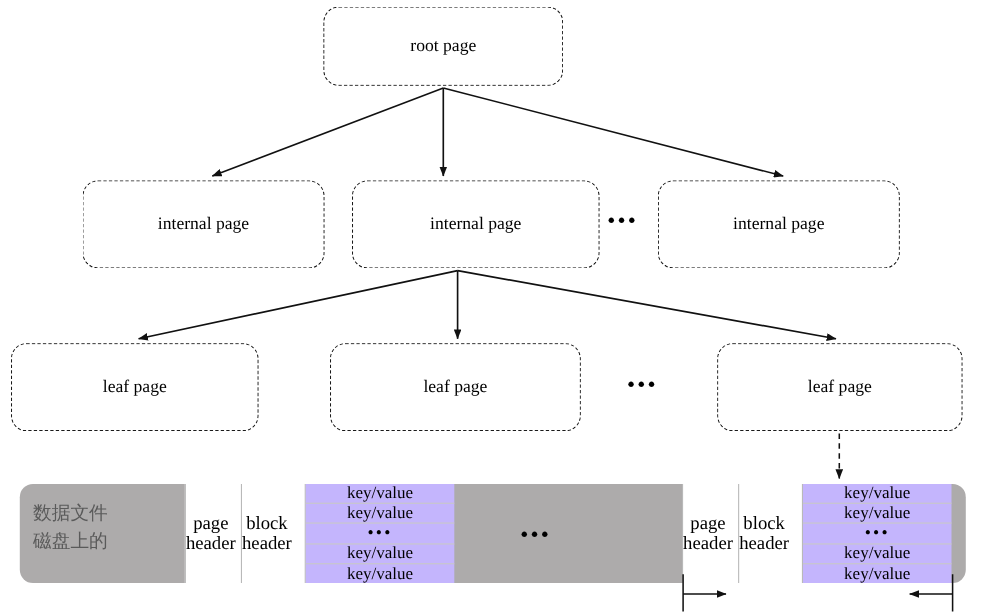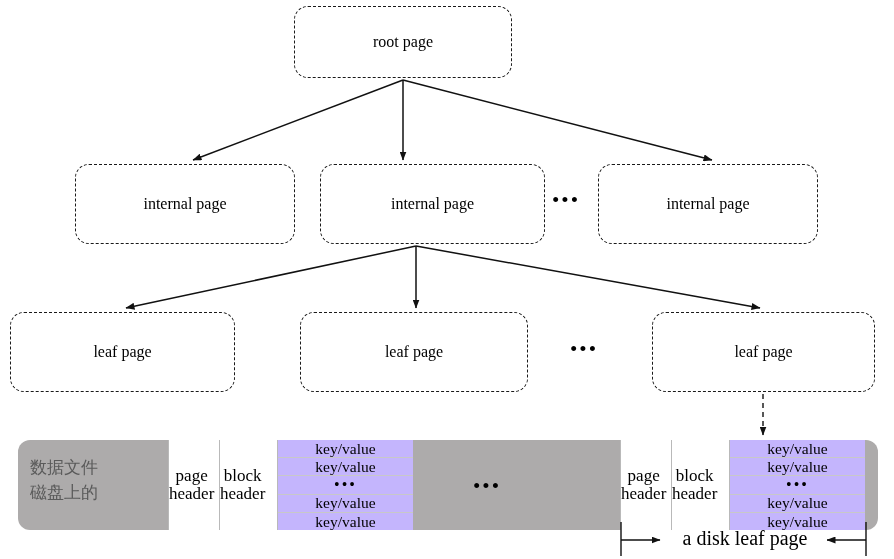--- a/index.html
+++ b/index.html
@@ -270,15 +270,14 @@
     <span>leaf page</span>
   </div>
   <div class="node node-l1">
     <span>leaf page</span>
   </div>
   <div class="row-ellipsis ell-leaf">•••</div>
   <div class="node node-l2">
     <span>leaf page</span>
   </div>
 
-  <div id="caption">a disk leaf page</div>
 
 </div>
 
 </body></html>

